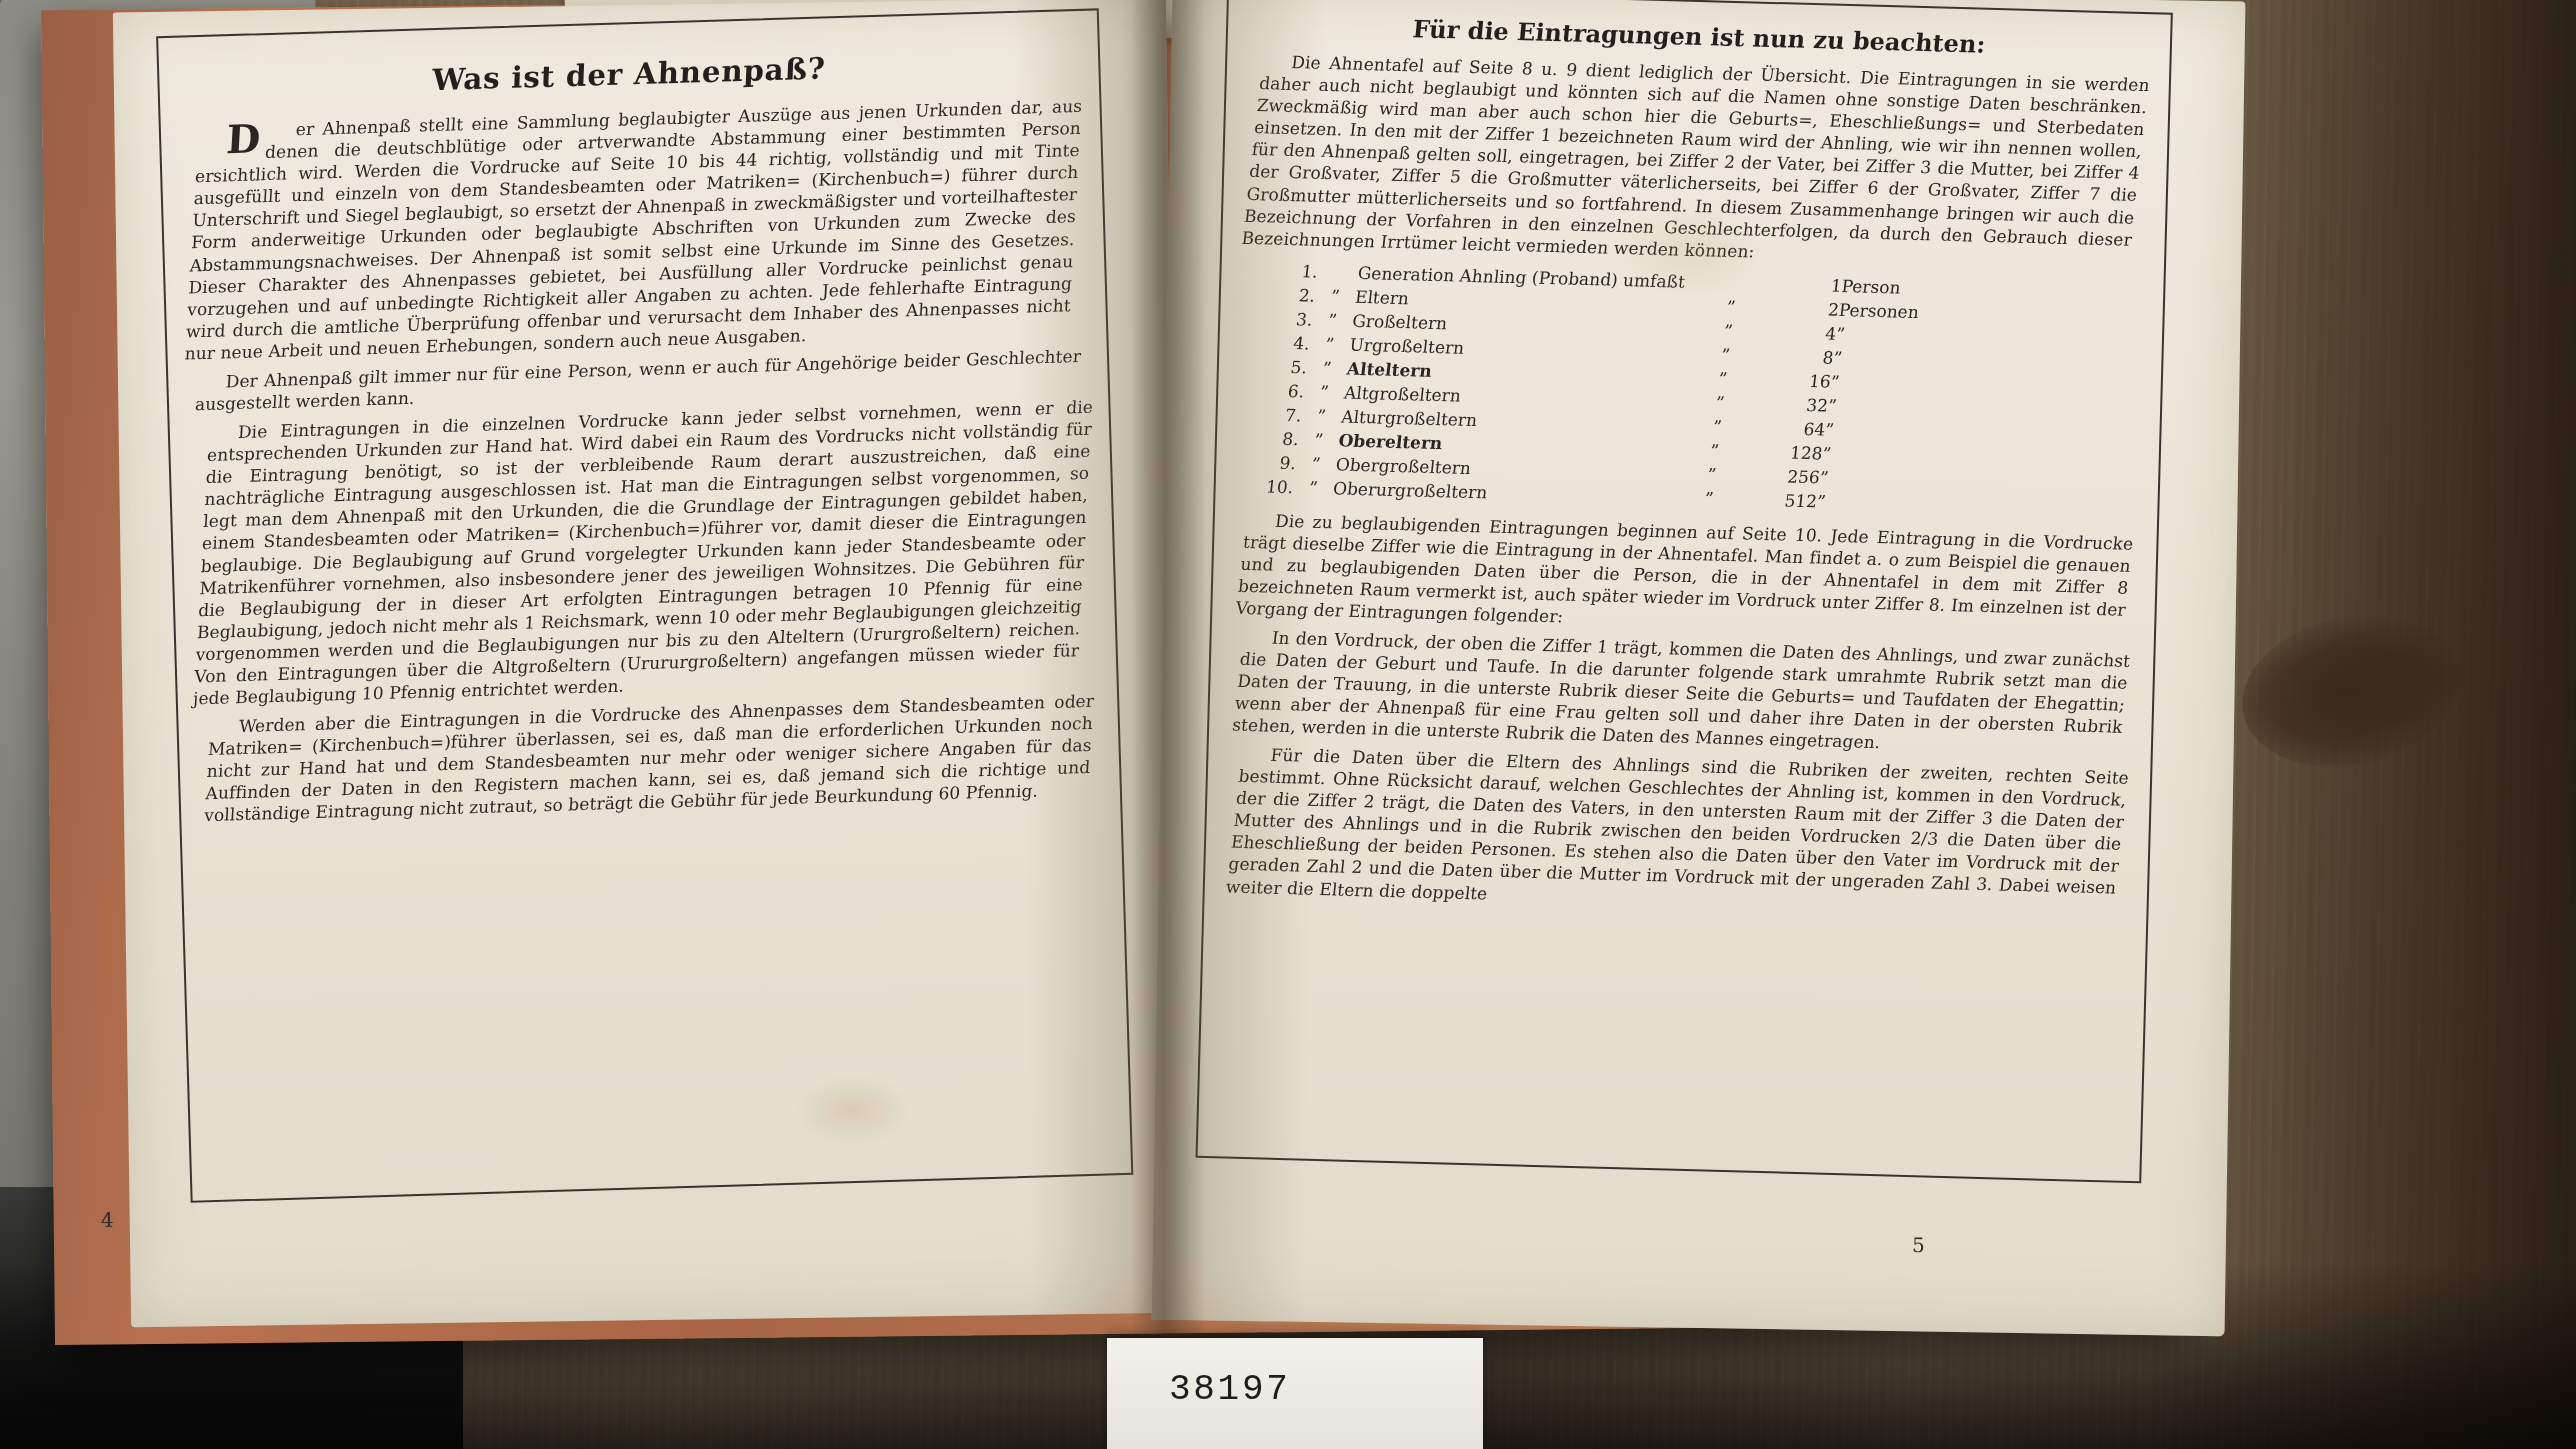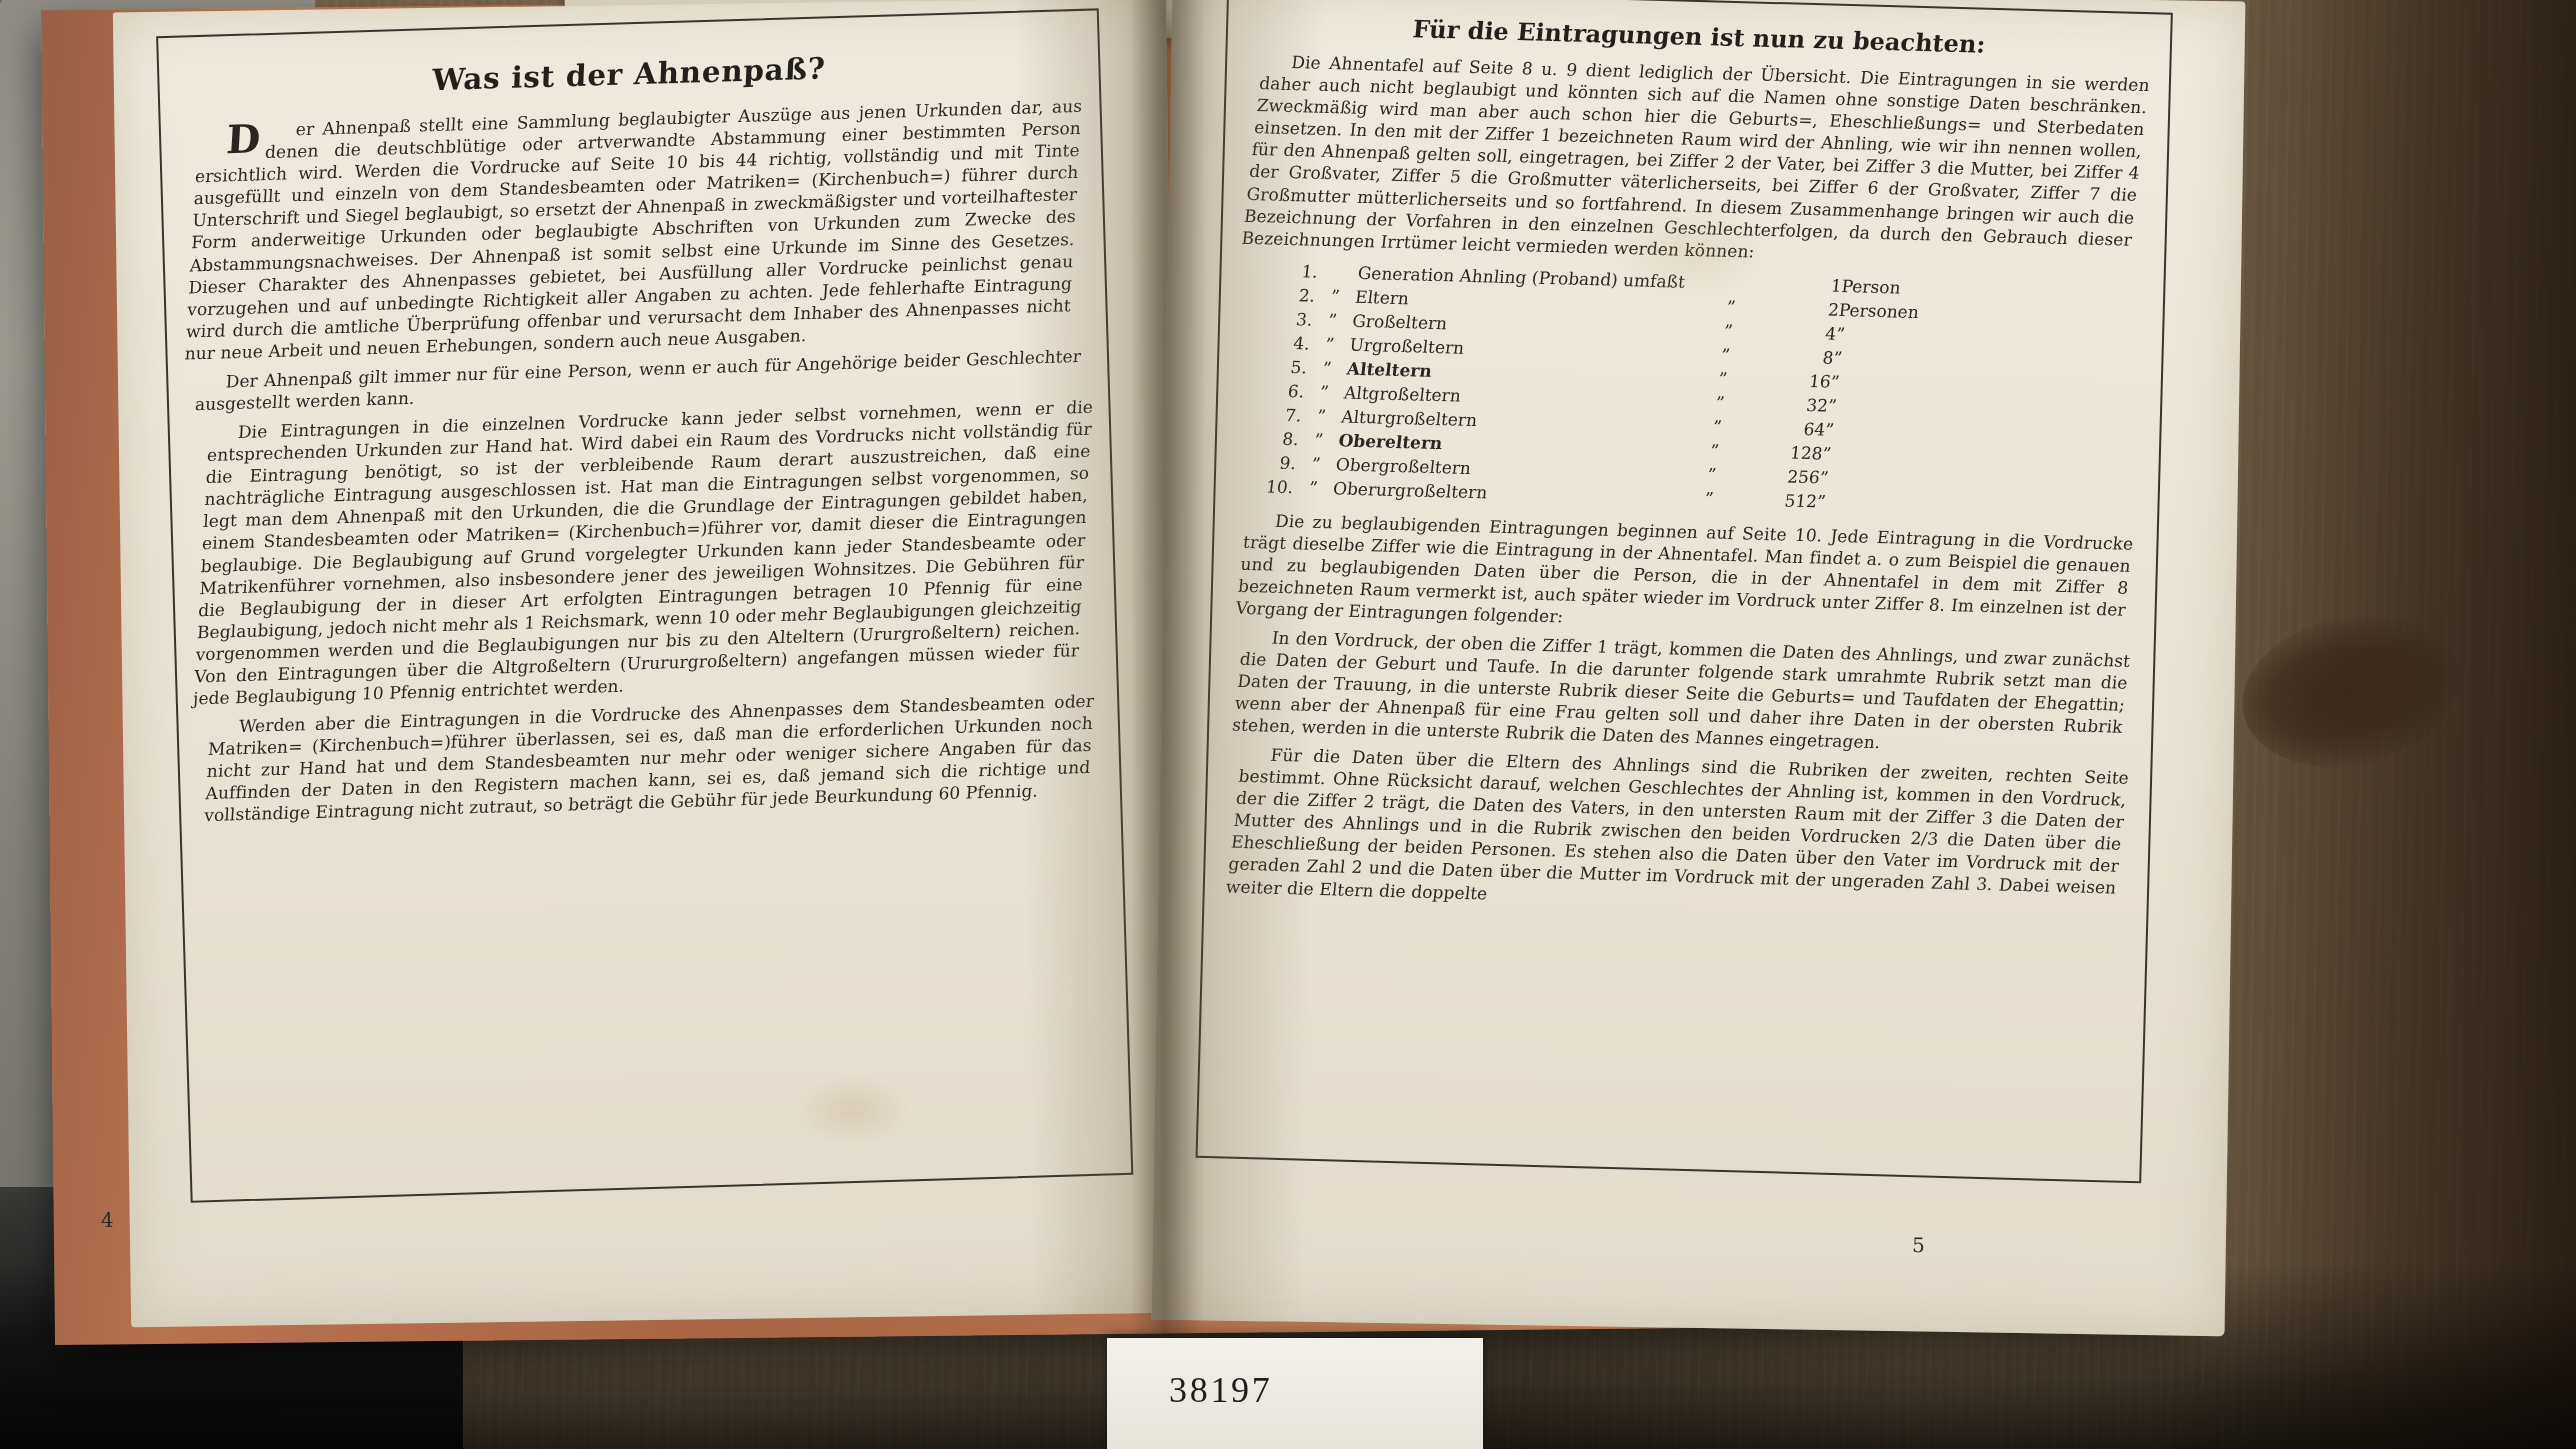--- a/index.html
+++ b/index.html
@@ -233,21 +233,21 @@
   .tag {
     position: absolute;
     left: 1107px; top: 1338px;
     width: 376px; height: 111px;
     background: linear-gradient(180deg, #f2f0ea 0%, #e6e3da 100%);
     box-shadow: 0 -4px 12px rgba(0,0,0,.35);
   }
   .tag-number {
     position: absolute;
     left: 1169px; top: 1369px;
-    font-family: Liberation Serif, serif;
+    font-family: Liberation Mono, monospace;
     font-size: 36px;
     letter-spacing: 2.7px;
     color: #1d1d1d;
   }
 
   
   .stain {
     position: absolute;
     border-radius: 50%;
     pointer-events: none;

